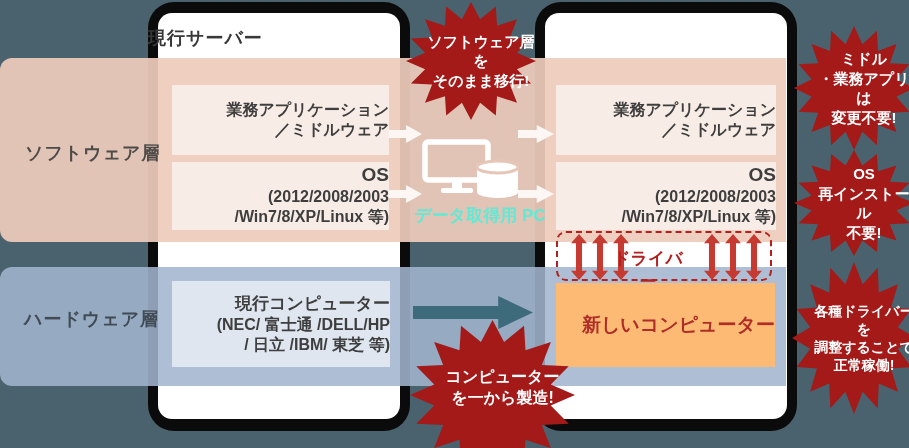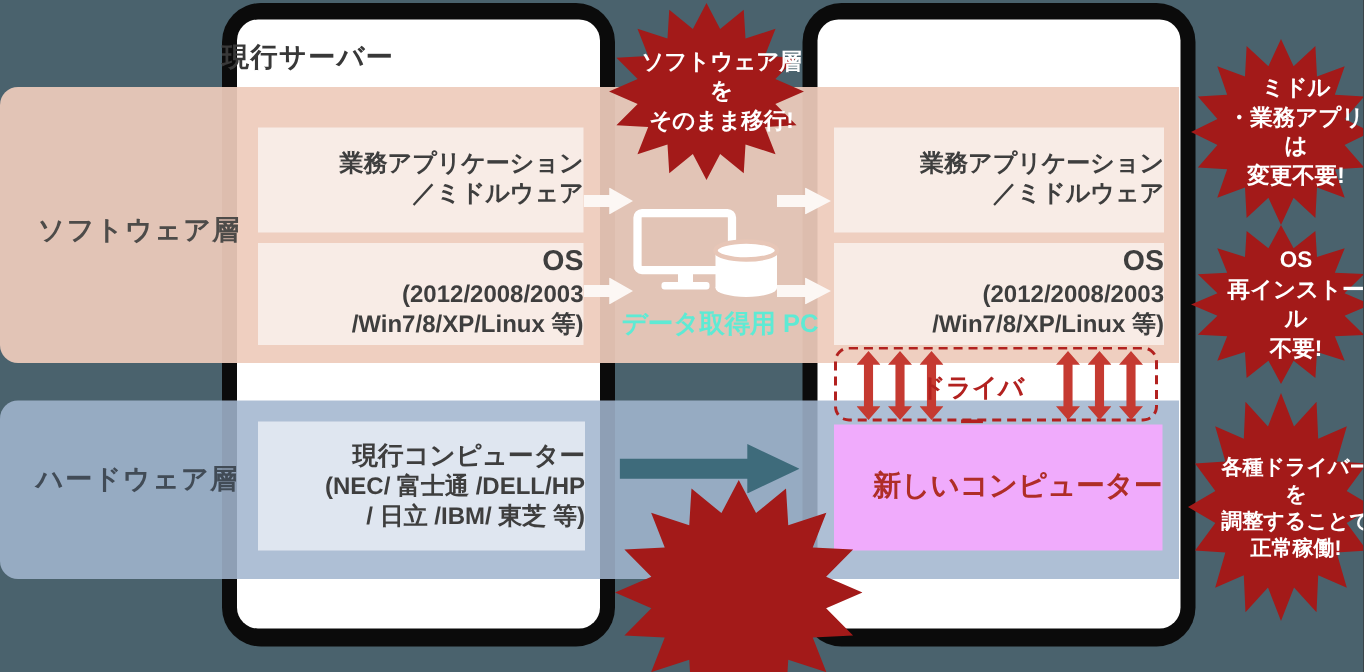--- a/index.html
+++ b/index.html
@@ -32,21 +32,21 @@
     text-align:right;background:#f8ece6;color:#3e3e3e;}
   .ibox .main{font-size:16px;font-weight:bold;line-height:1.25;}
   .ibox .os-title{font-size:19px;font-weight:bold;line-height:1.1;}
   .ibox .sub{font-size:16px;font-weight:bold;line-height:1.25;margin-top:1px;}
   .box-app-l{left:172px;top:85px;width:217px;height:70px;}
   .box-os-l{left:172px;top:162px;width:217px;height:68px;}
   .box-app-r{left:556px;top:85px;width:220px;height:70px;}
   .box-os-r{left:556px;top:162px;width:220px;height:68px;}
   .box-hw-l{left:172px;top:281px;width:218px;height:86px;background:#dfe6f0;}
   .box-hw-l .main{font-size:17px;}
-  .box-hw-r{left:556px;top:283px;width:219px;height:84px;background:#f0abfc;}
+  .box-hw-r{left:556px;top:283px;width:219px;height:84px;background:#fdba74;}
   .box-hw-r .main{font-size:19px;color:#af2d27;}
 
   
   .warrow{position:absolute;background:#fcf7f4;
     clip-path:polygon(0 28%,52% 28%,52% 0,100% 50%,52% 100%,52% 72%,0 72%);}
   .wa1{left:389px;top:125px;width:33px;height:18px;}
   .wa2{left:389px;top:185px;width:33px;height:18px;}
   .wa3{left:518px;top:125px;width:36px;height:18px;}
   .wa4{left:518px;top:185px;width:36px;height:18px;}
   .tarrow{position:absolute;left:413px;top:296px;width:120px;height:33px;background:#3e6b7b;
@@ -158,20 +158,22 @@
         <polygon fill="#a31a19" points="100,50 85.3,57 96.2,69.1 79.9,70 85.4,85.4 70,79.9 69.1,96.2 57,85.3 50,100 43,85.3 30.9,96.2 30,79.9 14.6,85.4 20.1,70 3.8,69.1 14.7,57 0,50 14.7,43 3.8,30.9 20.1,30 14.6,14.6 30,20.1 30.9,3.8 43,14.7 50,0 57,14.7 69.1,3.8 70,20.1 85.4,14.6 79.9,30 96.2,30.9 85.3,43"></polygon>
       </svg>
     <div class="badge-text pre">ソフトウェア層を
 そのまま移行!</div>
   </div>
 
   <div class="badge manufacture">
     <svg viewBox="0 0 100 100" preserveAspectRatio="none">
         <polygon fill="#a31a19" points="100,50 85.3,57 96.2,69.1 79.9,70 85.4,85.4 70,79.9 69.1,96.2 57,85.3 50,100 43,85.3 30.9,96.2 30,79.9 14.6,85.4 20.1,70 3.8,69.1 14.7,57 0,50 14.7,43 3.8,30.9 20.1,30 14.6,14.6 30,20.1 30.9,3.8 43,14.7 50,0 57,14.7 69.1,3.8 70,20.1 85.4,14.6 79.9,30 96.2,30.9 85.3,43"></polygon>
       </svg>
+    <div class="badge-text pre">コンピューター
+を一から製造!</div>
   </div>
 
   <div class="badge b1">
     <svg viewBox="0 0 100 100" preserveAspectRatio="none">
         <polygon fill="#a31a19" points="100,50 85.3,57 96.2,69.1 79.9,70 85.4,85.4 70,79.9 69.1,96.2 57,85.3 50,100 43,85.3 30.9,96.2 30,79.9 14.6,85.4 20.1,70 3.8,69.1 14.7,57 0,50 14.7,43 3.8,30.9 20.1,30 14.6,14.6 30,20.1 30.9,3.8 43,14.7 50,0 57,14.7 69.1,3.8 70,20.1 85.4,14.6 79.9,30 96.2,30.9 85.3,43"></polygon>
       </svg>
     <div class="badge-text pre">ミドル
 ・業務アプリは
 変更不要!</div>
   </div>

